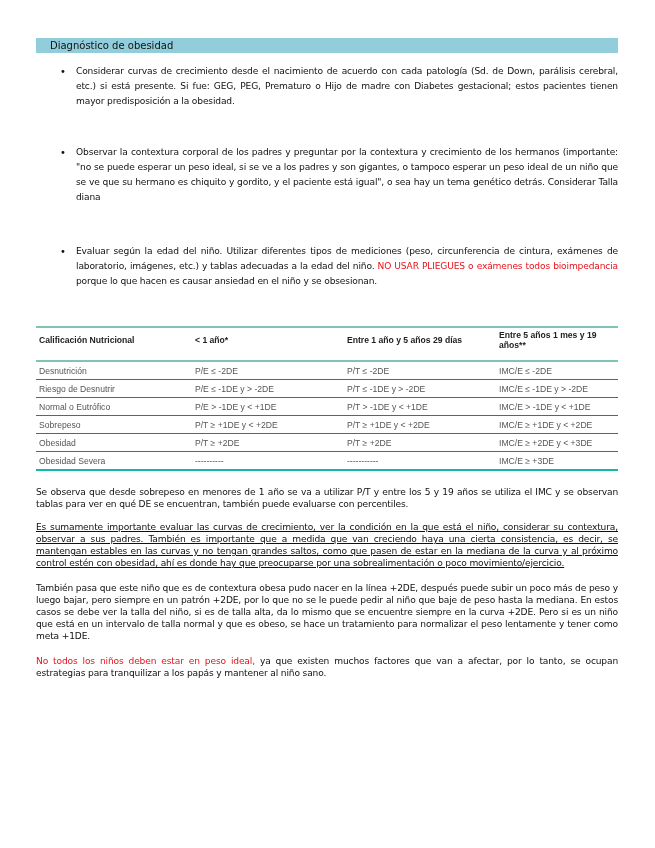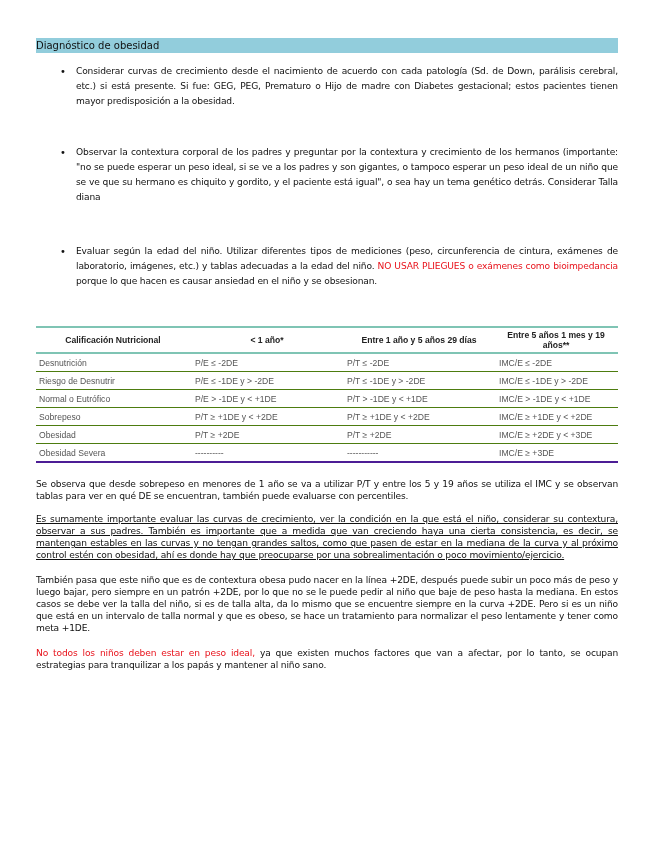--- a/index.html
+++ b/index.html
@@ -1,34 +1,34 @@
 <!DOCTYPE html>
 <html><head>
 <meta charset="utf-8">
 <style>
   html, body { margin: 0; padding: 0; background: #ffffff; }
   body { width: 655px; height: 848px; position: relative; overflow: hidden;
          font-family: "DejaVu Sans", sans-serif; color: #111; }
   .page { position: absolute; left: 36px; top: 38px; width: 582px; }
   .header-bar { background: #92cddc; height: 15px; font-size: 10px; line-height: 15px;
-                padding-left: 0; color: #111; }
+                padding-left: 14px; color: #111; }
   ul.bullets { list-style: none; margin: 0; padding: 0; }
   ul.bullets li { position: relative; padding-left: 40px; font-size: 9.1px; line-height: 15px;
                   text-align: justify; letter-spacing: -0.15px; }
   ul.bullets li .dot { position: absolute; left: 24px; top: 0; font-size: 10px; }
   .b1 { margin-top: 11px; }
   .b2 { margin-top: 36px; }
   .b3 { margin-top: 39px; }
   .red { color: #e8121b; }
   table.nut { margin-top: 37px; border-collapse: collapse; width: 582px;
               font-family: "Liberation Sans", sans-serif; font-size: 8.6px; color: #555; }
-  table.nut th { text-align: center; font-weight: bold; color: #222; padding: 2px 5px 2px 3px;
+  table.nut th { text-align: left; font-weight: bold; color: #222; padding: 2px 5px 10px 3px;
                  border-top: 2px solid #7fc4b4; border-bottom: 2px solid #7fc4b4; height: 13px; }
   table.nut td { padding: 1px 5px 1px 3px; height: 15px; border-bottom: 1px solid #4d7c0f; }
-  table.nut tr:last-child td { border-bottom: 2px solid #4c1d95; }
+  table.nut tr:last-child td { border-bottom: 2px solid #14b8a6; }
   .col1 { width: 148px; } .col2 { width: 144px; } .col3 { width: 144px; margin-left: 32px; }
   p.para { margin: 0; font-size: 9.1px; line-height: 12px; text-align: justify; letter-spacing: -0.15px; }
   .p1 { margin-top: 15px !important; }
   .p2 { margin-top: 11px !important; text-decoration: underline; }
   .p3 { margin-top: 13px !important; }
   .p4 { margin-top: 13px !important; }
 </style>
 </head>
 <body>
 
@@ -41,21 +41,21 @@
     <li class="b1">
       <span class="dot">•</span>
       <span>Considerar curvas de crecimiento desde el nacimiento de acuerdo con cada patología (Sd. de Down, parálisis cerebral, etc.) si está presente. Si fue: GEG, PEG, Prematuro o Hijo de madre con Diabetes gestacional; estos pacientes tienen mayor predisposición a la obesidad.</span>
     </li>
     <li class="b2">
       <span class="dot">•</span>
       <span>Observar la contextura corporal de los padres y preguntar por la contextura y crecimiento de los hermanos (importante: "no se puede esperar un peso ideal, si se ve a los padres y son gigantes, o tampoco esperar un peso ideal de un niño que se ve que su hermano es chiquito y gordito, y el paciente está igual", o sea hay un tema genético detrás. Considerar Talla diana</span>
     </li>
     <li class="b3">
       <span class="dot">•</span>
-      <span>Evaluar según la edad del niño. Utilizar diferentes tipos de mediciones (peso, circunferencia de cintura, exámenes de laboratorio, imágenes, etc.) y tablas adecuadas a la edad del niño. </span><span class="red">NO USAR PLIEGUES o exámenes como bioimpedancia</span><span> porque lo que hacen es causar ansiedad en el niño y se obsesionan.</span>
+      <span>Evaluar según la edad del niño. Utilizar diferentes tipos de mediciones (peso, circunferencia de cintura, exámenes de laboratorio, imágenes, etc.) y tablas adecuadas a la edad del niño. </span><span class="red">NO USAR PLIEGUES o exámenes todos bioimpedancia</span><span> porque lo que hacen es causar ansiedad en el niño y se obsesionan.</span>
     </li>
   </ul>
 
   <table class="nut">
     <thead>
       <tr>
         <th class="col1">Calificación Nutricional</th>
         <th class="col2">&lt; 1 año*</th>
         <th class="col3">Entre 1 año y 5 años 29 días</th>
         <th>Entre 5 años 1 mes y 19 años**</th>

